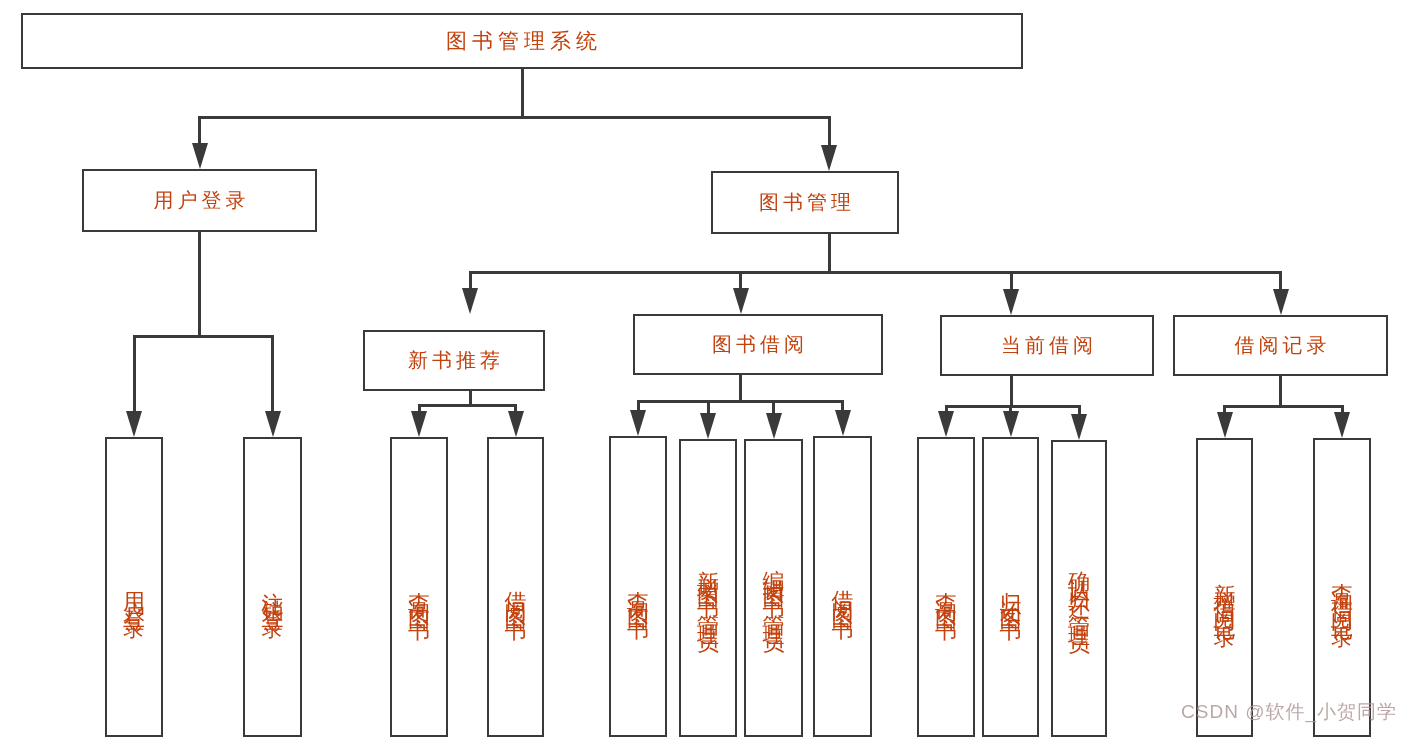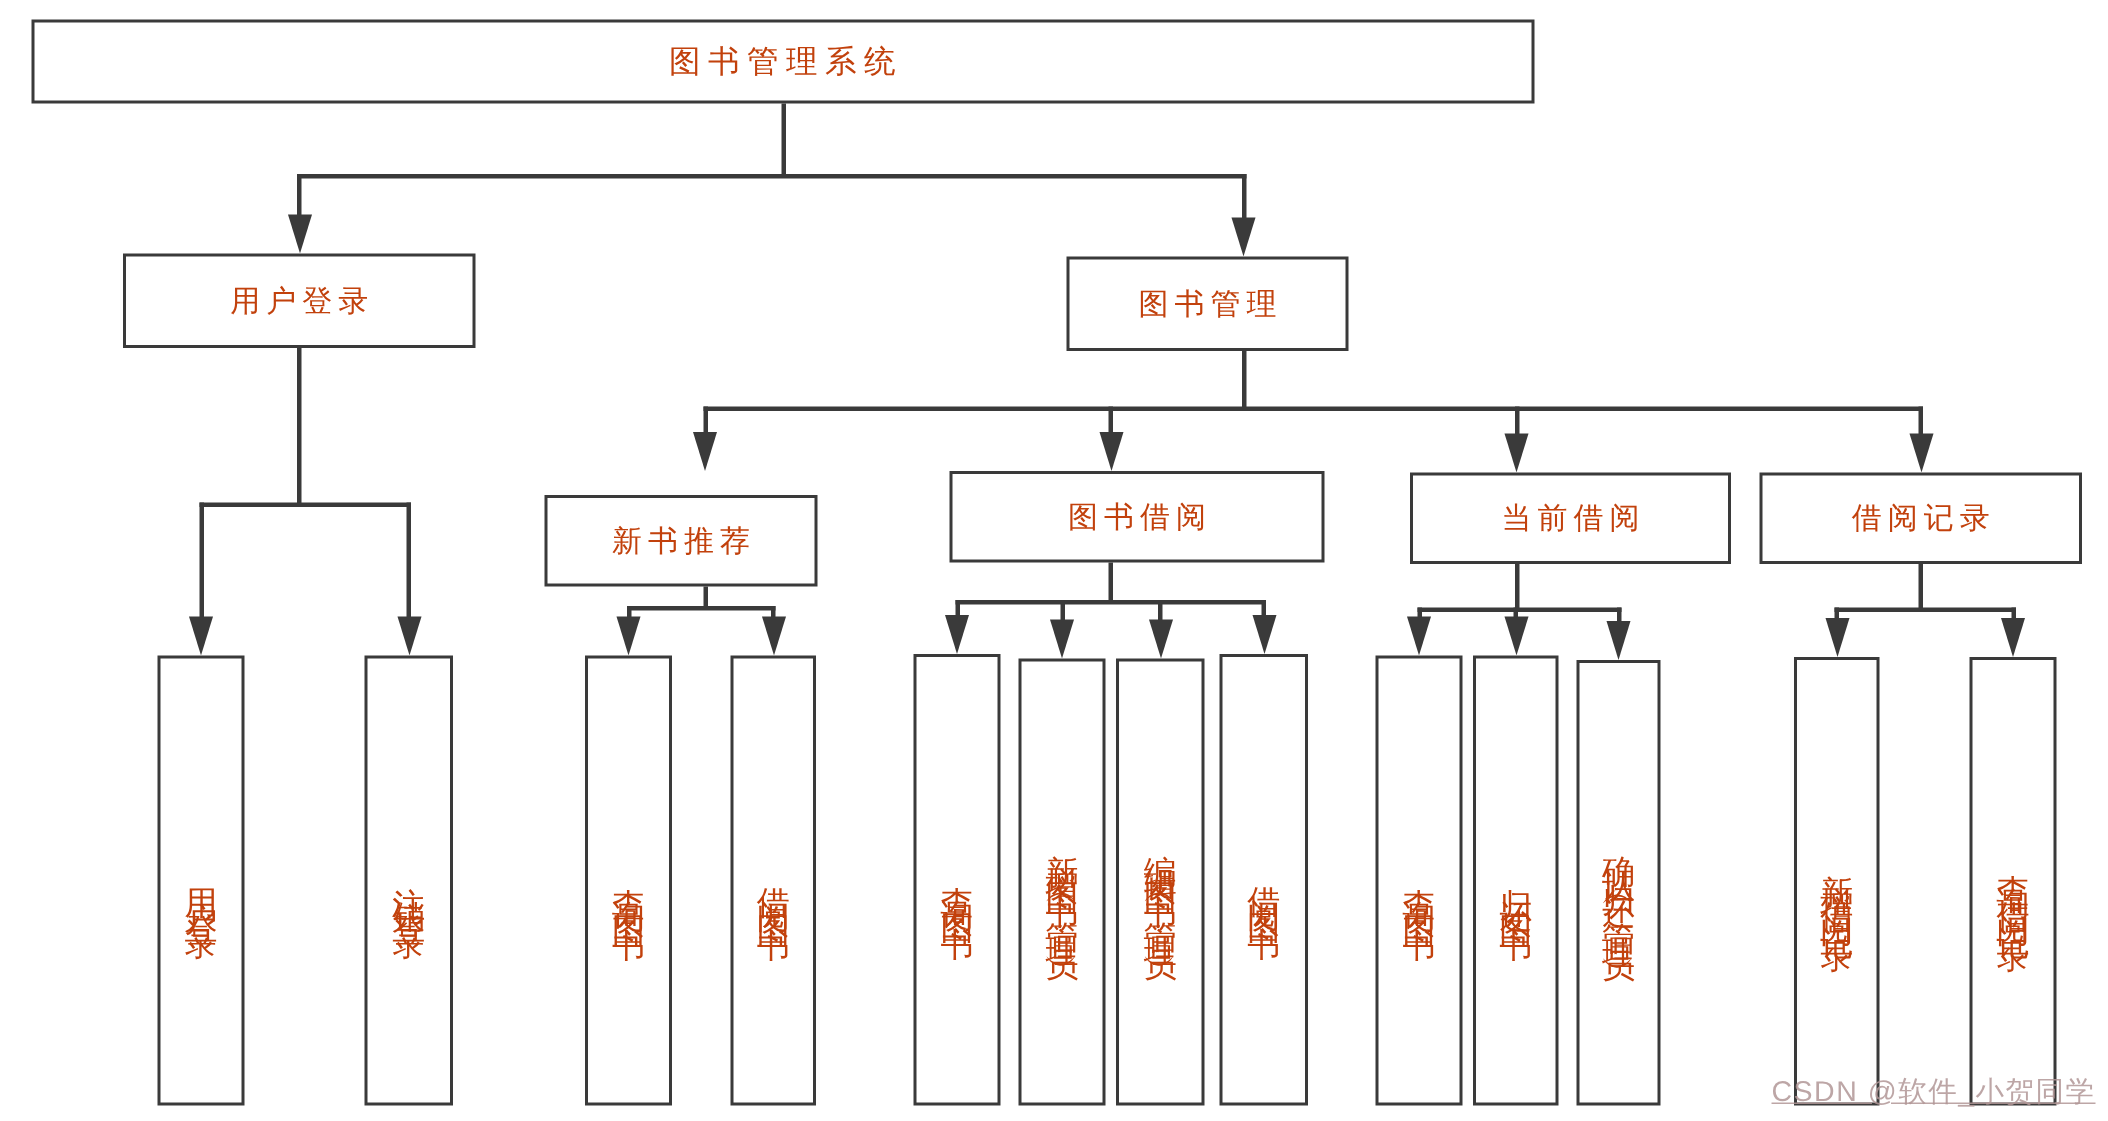--- a/index.html
+++ b/index.html
@@ -46,27 +46,26 @@
     width: 0;
     height: 0;
     border-left: 8px solid transparent;
     border-right: 8px solid transparent;
     border-top: 26px solid #3a3a3a;
     z-index: 1;
   }
   .watermark {
     position: absolute;
     right: 8px;
-    bottom: 6px;
+    bottom: 22px;
     font-size: 19px;
     letter-spacing: 1px;
     color: rgba(178, 150, 150, 0.85);
     z-index: 10;
     white-space: nowrap;
-    text-decoration: underline;
   }
 </style>
 </head>
 <body>
 
 <div id="canvas">
   <div class="watermark">CSDN @软件_小贺同学</div>
 <div class="vline" style="left: 520.5px; top: 68px; width: 3px; height: 49px;"></div>
     <div class="hline" style="left: 198px; top: 115.5px; width: 632.5px; height: 3px;"></div>
     <div class="vline" style="left: 198px; top: 115.5px; width: 3px; height: 29px;"></div>

